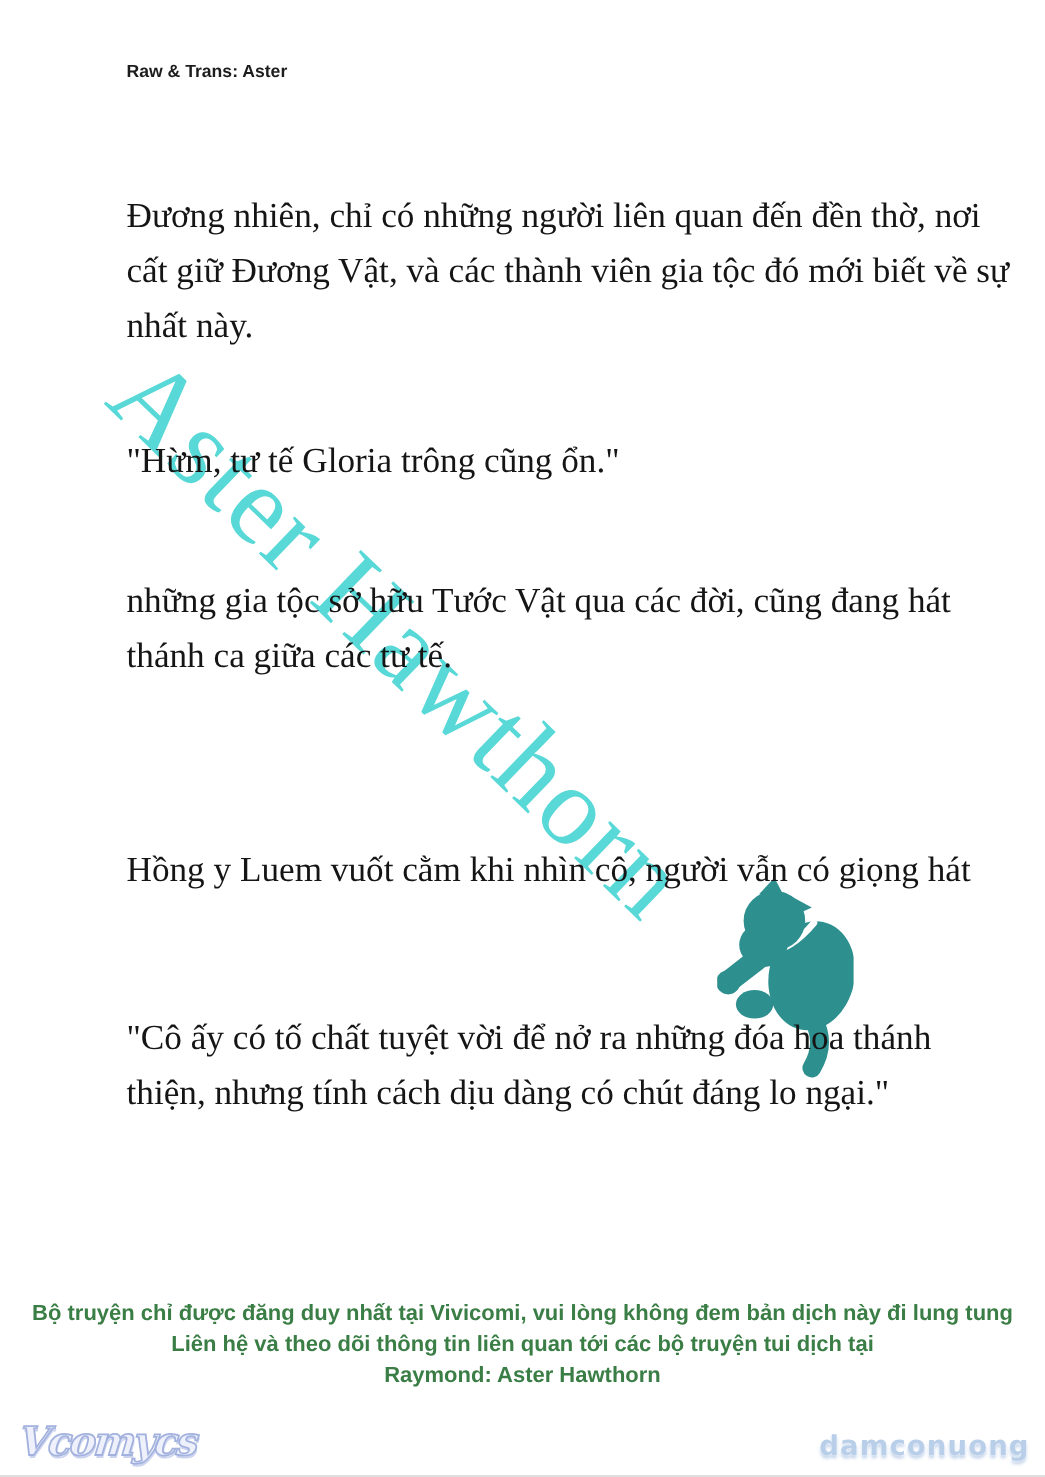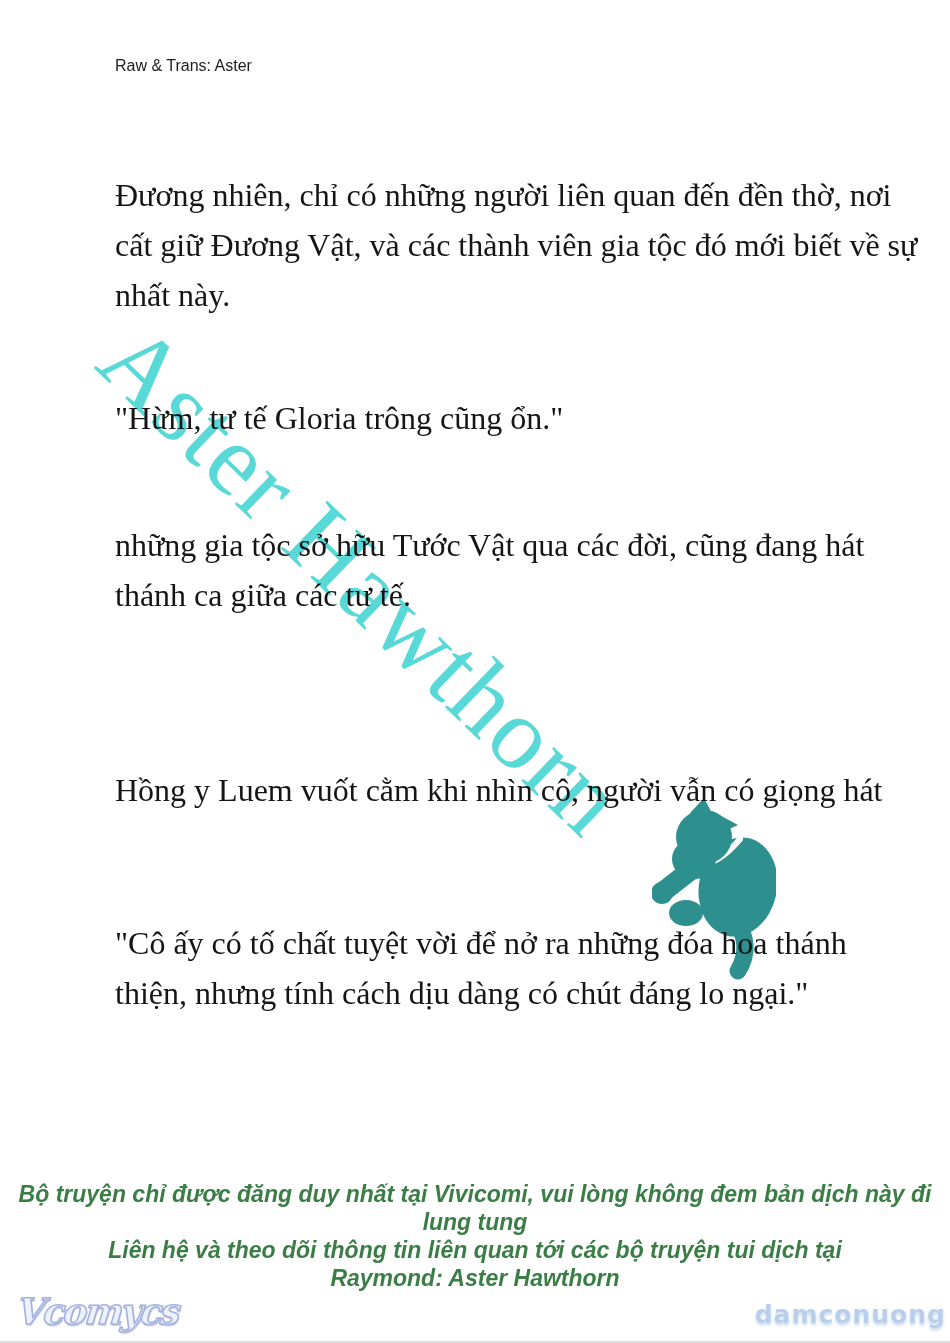--- a/index.html
+++ b/index.html
@@ -40,20 +40,21 @@
   }
 
   .credit {
     position: absolute;
     left: 115px;
     top: 57px;
     z-index: 3;
     font-family: "Liberation Sans", "DejaVu Sans", sans-serif;
     font-size: 16px;
     color: #1c1c1c;
+    font-weight: bold;
   }
 
   .para {
     position: absolute;
     left: 115px;
     width: 740px;
     z-index: 2;
     font-size: 32px;
     line-height: 50px;
   }
@@ -65,23 +66,22 @@
   .p4 { top: 765px; }
   .p5 { top: 918px; }
 
   .footer-notice {
     position: absolute;
     left: 0; right: 0;
     top: 1180px;
     z-index: 2;
     text-align: center;
     font-family: "Liberation Sans", "DejaVu Sans", sans-serif;
-    font-style: italic;
     font-weight: bold;
-    font-size: 23px;
+    font-size: 20px;
     line-height: 28px;
     color: #3a7e46;
   }
 
   .vcomycs {
     position: absolute;
     left: 18px;
     top: 1290px;
     z-index: 2;
     font-family: "DejaVu Serif", "Liberation Serif", serif;
@@ -90,21 +90,21 @@
     font-size: 36px;
     letter-spacing: -2px;
     color: #eef1fb;
     -webkit-text-stroke: 1.6px #a2b1de;
     text-shadow: 1px 2px 0 #ccd4ee;
     transform: skewX(-6deg);
   }
 
   .damconuong {
     position: absolute;
-    right: 4px;
+    right: 14px;
     top: 1300px;
     z-index: 2;
     font-family: "DejaVu Sans", "Liberation Sans", sans-serif;
     font-weight: bold;
     font-size: 25px;
     letter-spacing: 1px;
     color: #b9cfe9;
     text-shadow: 0 0 2px #ffffff, 0 2px 3px rgba(150,180,220,0.65);
   }
 

